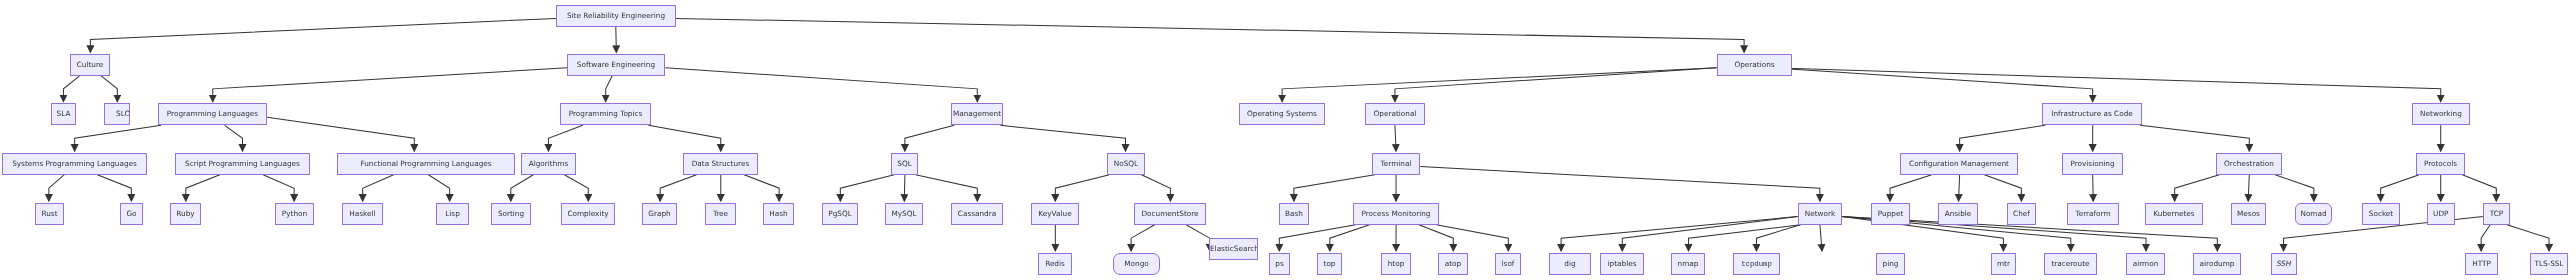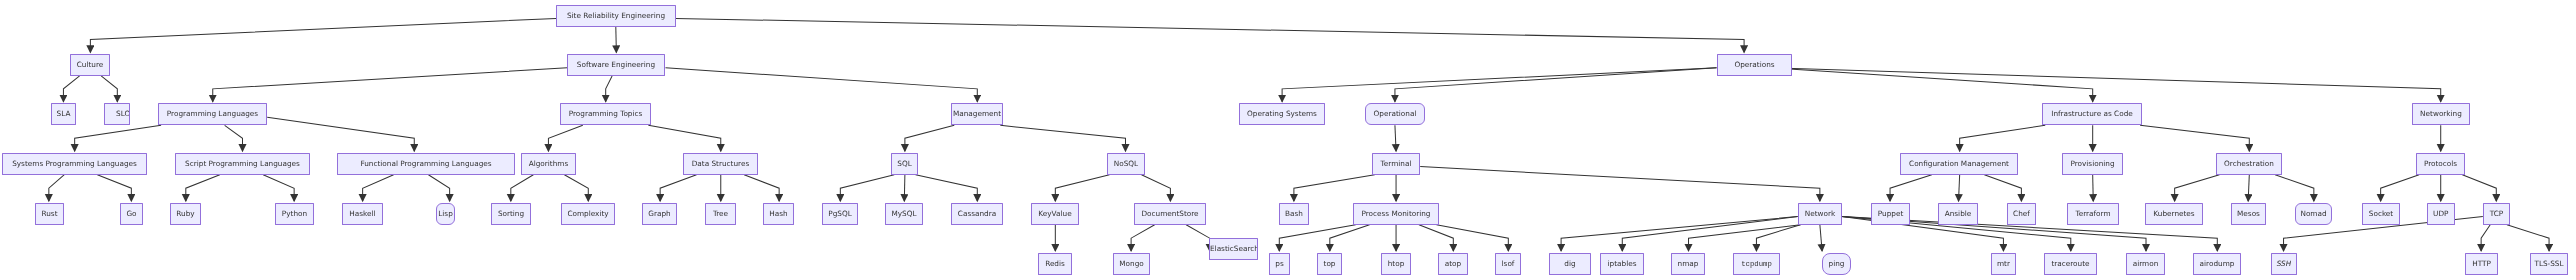--- a/index.html
+++ b/index.html
@@ -129,41 +129,41 @@
       <div class="node" style="left: 556px; top: 4.5px; width: 120px;">Site Reliability Engineering</div>
       <div class="node" style="left: 70px; top: 54px; width: 40px;">Culture</div>
       <div class="node" style="left: 567px; top: 54px; width: 98px;">Software Engineering</div>
       <div class="node" style="left: 1717px; top: 54px; width: 75px;">Operations</div>
       <div class="node" style="left: 51px; top: 103px; width: 25px;">SLA</div>
       <div class="node" style="left: 104px; top: 103px; width: 26px; padding-left: 11px;">SLO</div>
       <div class="node" style="left: 158px; top: 103px; width: 109px;">Programming Languages</div>
       <div class="node" style="left: 560px; top: 103px; width: 91px;">Programming Topics</div>
       <div class="node" style="left: 951px; top: 103px; width: 52px;">Management</div>
       <div class="node" style="left: 1239px; top: 103px; width: 86px;">Operating Systems</div>
-      <div class="node" style="left: 1365px; top: 103px; width: 60px; border-radius: 6px;">Operational</div>
+      <div class="node" style="left: 1365px; top: 103px; width: 60px;">Operational</div>
       <div class="node" style="left: 2042px; top: 103px; width: 100px;">Infrastructure as Code</div>
       <div class="node" style="left: 2412px; top: 103px; width: 58px;">Networking</div>
       <div class="node" style="left: 2px; top: 153px; width: 145px;">Systems Programming Languages</div>
       <div class="node" style="left: 175px; top: 153px; width: 135px;">Script Programming Languages</div>
       <div class="node" style="left: 337px; top: 153px; width: 178px;">Functional Programming Languages</div>
       <div class="node" style="left: 521px; top: 153px; width: 55px;">Algorithms</div>
       <div class="node" style="left: 683px; top: 153px; width: 75px;">Data Structures</div>
       <div class="node" style="left: 891px; top: 153px; width: 27px;">SQL</div>
       <div class="node" style="left: 1107px; top: 153px; width: 38px;">NoSQL</div>
       <div class="node" style="left: 1372px; top: 153px; width: 48px;">Terminal</div>
       <div class="node" style="left: 1900px; top: 153px; width: 118px;">Configuration Management</div>
       <div class="node" style="left: 2062px; top: 153px; width: 61px;">Provisioning</div>
       <div class="node" style="left: 2216px; top: 153px; width: 66px;">Orchestration</div>
       <div class="node" style="left: 2416px; top: 153px; width: 49px;">Protocols</div>
       <div class="node" style="left: 35px; top: 203px; width: 29px;">Rust</div>
       <div class="node" style="left: 120px; top: 203px; width: 23px;">Go</div>
       <div class="node" style="left: 170px; top: 203px; width: 31px;">Ruby</div>
       <div class="node" style="left: 275px; top: 203px; width: 39px;">Python</div>
       <div class="node" style="left: 342px; top: 203px; width: 41px;">Haskell</div>
-      <div class="node" style="left: 436px; top: 203px; width: 19px; border-radius: 6px;">Lisp</div>
+      <div class="node" style="left: 436px; top: 203px; width: 33px;">Lisp</div>
       <div class="node" style="left: 491px; top: 203px; width: 40px;">Sorting</div>
       <div class="node" style="left: 561px; top: 203px; width: 54px;">Complexity</div>
       <div class="node" style="left: 642px; top: 203px; width: 35px;">Graph</div>
       <div class="node" style="left: 705px; top: 203px; width: 31px;">Tree</div>
       <div class="node" style="left: 763px; top: 203px; width: 31px;">Hash</div>
       <div class="node" style="left: 822px; top: 203px; width: 36px;">PgSQL</div>
       <div class="node" style="left: 885px; top: 203px; width: 38px;">MySQL</div>
       <div class="node" style="left: 951px; top: 203px; width: 52px;">Cassandra</div>
       <div class="node" style="left: 1031px; top: 203px; width: 48px;">KeyValue</div>
       <div class="node" style="left: 1134px; top: 203px; width: 72px;">DocumentStore</div>
@@ -174,32 +174,32 @@
       <div class="node" style="left: 1938px; top: 203px; width: 40px;">Ansible</div>
       <div class="node" style="left: 2007px; top: 203px; width: 29px;">Chef</div>
       <div class="node" style="left: 2067px; top: 203px; width: 52px;">Terraform</div>
       <div class="node" style="left: 2145px; top: 203px; width: 58px;">Kubernetes</div>
       <div class="node" style="left: 2231px; top: 203px; width: 35px;">Mesos</div>
       <div class="node" style="left: 2295px; top: 203px; width: 37px; border-radius: 6px;">Nomad</div>
       <div class="node" style="left: 2362px; top: 203px; width: 38px;">Socket</div>
       <div class="node" style="left: 2427px; top: 203px; width: 27.5px;">UDP</div>
       <div class="node" style="left: 2483px; top: 203px; width: 27px;">TCP</div>
       <div class="node" style="left: 1038px; top: 253px; width: 34px;">Redis</div>
-      <div class="node" style="left: 1113px; top: 253px; width: 37px;">Mongo</div>
+      <div class="node" style="left: 1113px; top: 253px; width: 47px; border-radius: 7px;">Mongo</div>
       <div class="node" style="left: 1177px; top: 238px; width: 49px; margin-left: 32px;">ElasticSearch</div>
       <div class="node" style="left: 1269px; top: 253px; width: 21px;">ps</div>
       <div class="node" style="left: 1317px; top: 253px; width: 25px;">top</div>
       <div class="node" style="left: 1381px; top: 253px; width: 30px;">htop</div>
       <div class="node" style="left: 1438px; top: 253px; width: 30px;">atop</div>
       <div class="node" style="left: 1495px; top: 253px; width: 26px;">lsof</div>
       <div class="node" style="left: 1549px; top: 253px; width: 42px;">dig</div>
       <div class="node" style="left: 1600px; top: 253px; width: 44px;">iptables</div>
       <div class="node" style="left: 1671px; top: 253px; width: 34px;">nmap</div>
       <div class="node" style="left: 1733px; top: 253px; width: 47px; font-family: Liberation Mono, monospace;">tcpdump</div>
-      <div class="node" style="left: 1822px; top: 253px; width: 29px; border-radius: 8px;">ping</div>
+      <div class="node" style="left: 1876px; top: 253px; width: 29px;">ping</div>
       <div class="node" style="left: 1991px; top: 253px; width: 25px;">mtr</div>
       <div class="node" style="left: 2044px; top: 253px; width: 53px;">traceroute</div>
       <div class="node" style="left: 2126px; top: 253px; width: 39px;">airmon</div>
       <div class="node" style="left: 2193px; top: 253px; width: 48px;">airodump</div>
       <div class="node" style="left: 2271px; top: 253px; width: 26px; font-style: italic;">SSH</div>
       <div class="node" style="left: 2465px; top: 253px; width: 33px;">HTTP</div>
       <div class="node" style="left: 2530px; top: 253px; width: 38px;">TLS-SSL</div>
     </div>
 </div>
 

